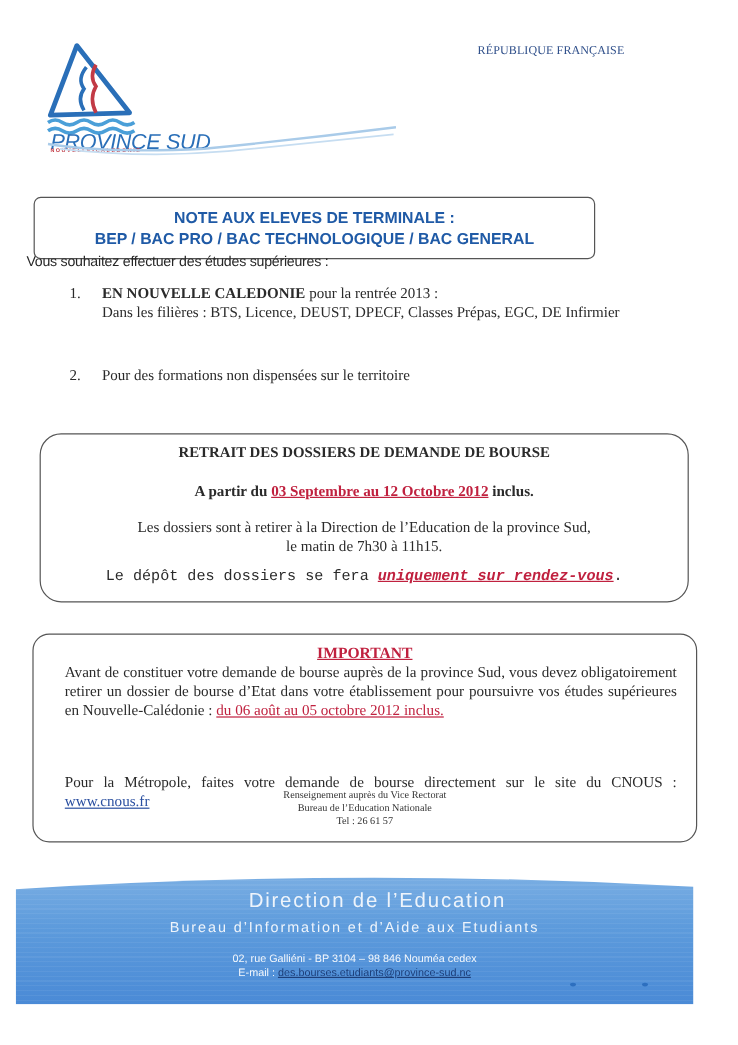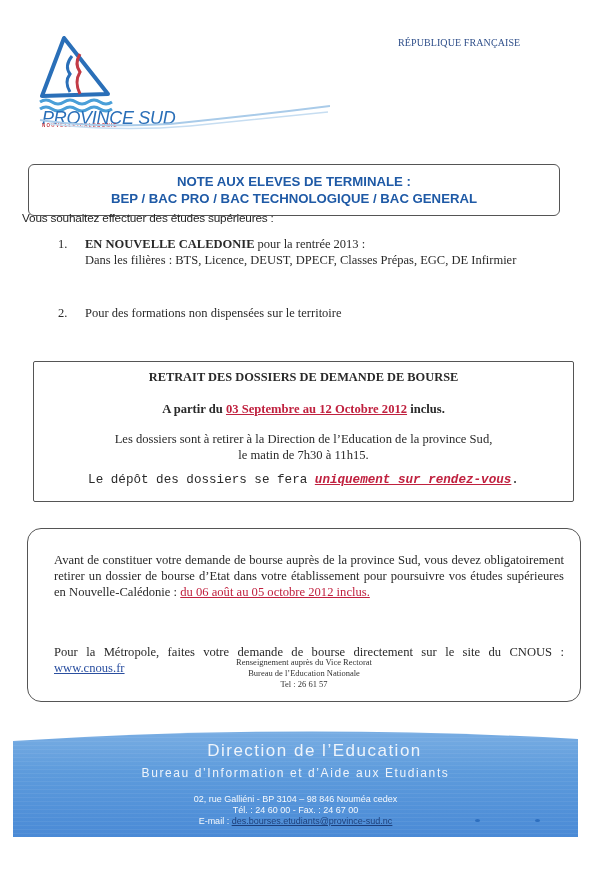--- a/index.html
+++ b/index.html
@@ -6,32 +6,32 @@
   html, body { width: 615px; height: 871px; background: #ffffff; overflow: hidden; }
   body { position: relative; font-family: "Liberation Serif", serif; color: #2a2a2a; }
 
   .logo { position: absolute; left: 34px; top: 36px; width: 90px; height: 86px; }
   .logo-text { position: absolute; left: 42px; top: 108px; font-family: "Liberation Sans", sans-serif; font-style: italic; color: #2a6fb8; font-size: 18px; letter-spacing: -0.3px; }
   .logo-sub { position: absolute; left: 42px; top: 123px; font-family: "Liberation Sans", sans-serif; color: #c23a45; font-size: 4.5px; font-weight: bold; letter-spacing: 1.3px; }
   .swoosh { position: absolute; left: 30px; top: 100px; width: 300px; height: 40px; }
 
   .republique { position: absolute; left: 398px; top: 37px; font-size: 10px; color: #2f4f8a; letter-spacing: 0.1px; }
 
-  .note-box { position: absolute; left: 28px; top: 164px; width: 532px; height: 52px; border: 1.6px solid #555; border-radius: 6px; text-align: center; font-family: "Liberation Sans", sans-serif; font-weight: bold; color: #1f5aa6; font-size: 13.2px; line-height: 17px; padding-top: 8px; }
+  .note-box { position: absolute; left: 28px; top: 164px; width: 468px; height: 52px; border: 1.6px solid #555; border-radius: 6px; text-align: center; font-family: "Liberation Sans", sans-serif; font-weight: bold; color: #1f5aa6; font-size: 13.2px; line-height: 17px; padding-top: 8px; }
 
   .intro { position: absolute; left: 22px; top: 211px; font-family: "Liberation Sans", sans-serif; font-size: 11.8px; color: #262626; letter-spacing: -0.2px; }
 
   .item { position: absolute; left: 58px; font-size: 12.5px; line-height: 16px; color: #2a2a2a; }
   .item .num { position: absolute; left: 0; top: 0; }
   .item .body { position: absolute; left: 27px; top: 0; width: 480px; }
   .item b { font-weight: bold; }
   .item1 { top: 236px; }
   .item2 { top: 305px; }
 
-  .retrait-box { position: absolute; left: 33px; top: 361px; width: 541px; height: 141px; border: 1.4px solid #555; border-radius: 2px; text-align: center; font-size: 12.6px; color: #2a2a2a; }
+  .retrait-box { position: absolute; left: 33px; top: 361px; width: 541px; height: 141px; border: 1.4px solid #555; border-radius: 18px; text-align: center; font-size: 12.6px; color: #2a2a2a; }
   .retrait-title { position: absolute; left: 0; right: 0; top: 8px; font-weight: bold; font-size: 12.4px; }
   .retrait-dates { position: absolute; left: 0; right: 0; top: 40px; font-weight: bold; }
   .retrait-dates .red { color: #c0213f; text-decoration: underline; }
   .retrait-place { position: absolute; left: 0; right: 0; top: 69px; line-height: 16px; }
   .retrait-rdv { position: absolute; left: 0; right: 0; top: 111px; font-family: Liberation Mono, monospace; }
   .retrait-rdv .red { color: #c0213f; font-weight: bold; font-style: italic; text-decoration: underline; }
 
   .important-box { position: absolute; left: 27px; top: 528px; width: 554px; height: 174px; border: 1.4px solid #555; border-radius: 14px; font-size: 12.6px; color: #2a2a2a; }
   .imp-title { position: absolute; left: 0; right: 0; top: 7px; text-align: center; color: #c0213f; font-weight: bold; text-decoration: underline; font-size: 13px; }
   .imp-para { position: absolute; left: 26px; width: 510px; top: 23px; text-align: justify; line-height: 16px; }
@@ -96,37 +96,37 @@
   <div class="retrait-place">
     <div>Les dossiers sont à retirer à la Direction de l’Education de la province Sud,</div>
     <div>le matin de 7h30 à 11h15.</div>
   </div>
   <div class="retrait-rdv">
     <span>Le dépôt des dossiers se fera </span><span class="red">uniquement sur rendez-vous</span><span>.</span>
   </div>
 </div>
 
 <div class="important-box">
+  <div class="imp-title">IMPORTANT</div>
   <div class="imp-para">
     <span>Avant de constituer votre demande de bourse auprès de la province Sud, vous devez obligatoirement retirer un dossier de bourse d’Etat dans votre établissement pour poursuivre vos études supérieures en Nouvelle-Calédonie : </span><span class="red">du 06 août au 05 octobre 2012 inclus.</span>
   </div>
   <div class="imp-para2">
     <span>Pour la Métropole, faites votre demande de bourse directement sur le site du CNOUS : </span><a>www.cnous.fr</a>
   </div>
   <div class="imp-contact">
     <div>Renseignement auprès du Vice Rectorat</div>
     <div>Bureau de l’Education Nationale</div>
     <div>Tel : 26 61 57</div>
   </div>
 </div>
 
 <div class="footer">
   <div class="footer-lines"></div>
   <div class="f-title">Direction de l’Education</div>
   <div class="f-sub">Bureau d’Information et d’Aide aux Etudiants</div>
   <div class="f-addr">
     <div>02, rue Galliéni - BP 3104 – 98 846 Nouméa cedex</div>
-    <div>Tél. : 24 60 00 - Fax. : 24 67 00</div>
     <div><span>E-mail : </span><a>des.bourses.etudiants@province-sud.nc</a></div>
   </div>
   <span class="dot" style="left:462px; top:90px;"></span>
   <span class="dot" style="left:522px; top:90px;"></span>
 </div>
 
 </body></html>

